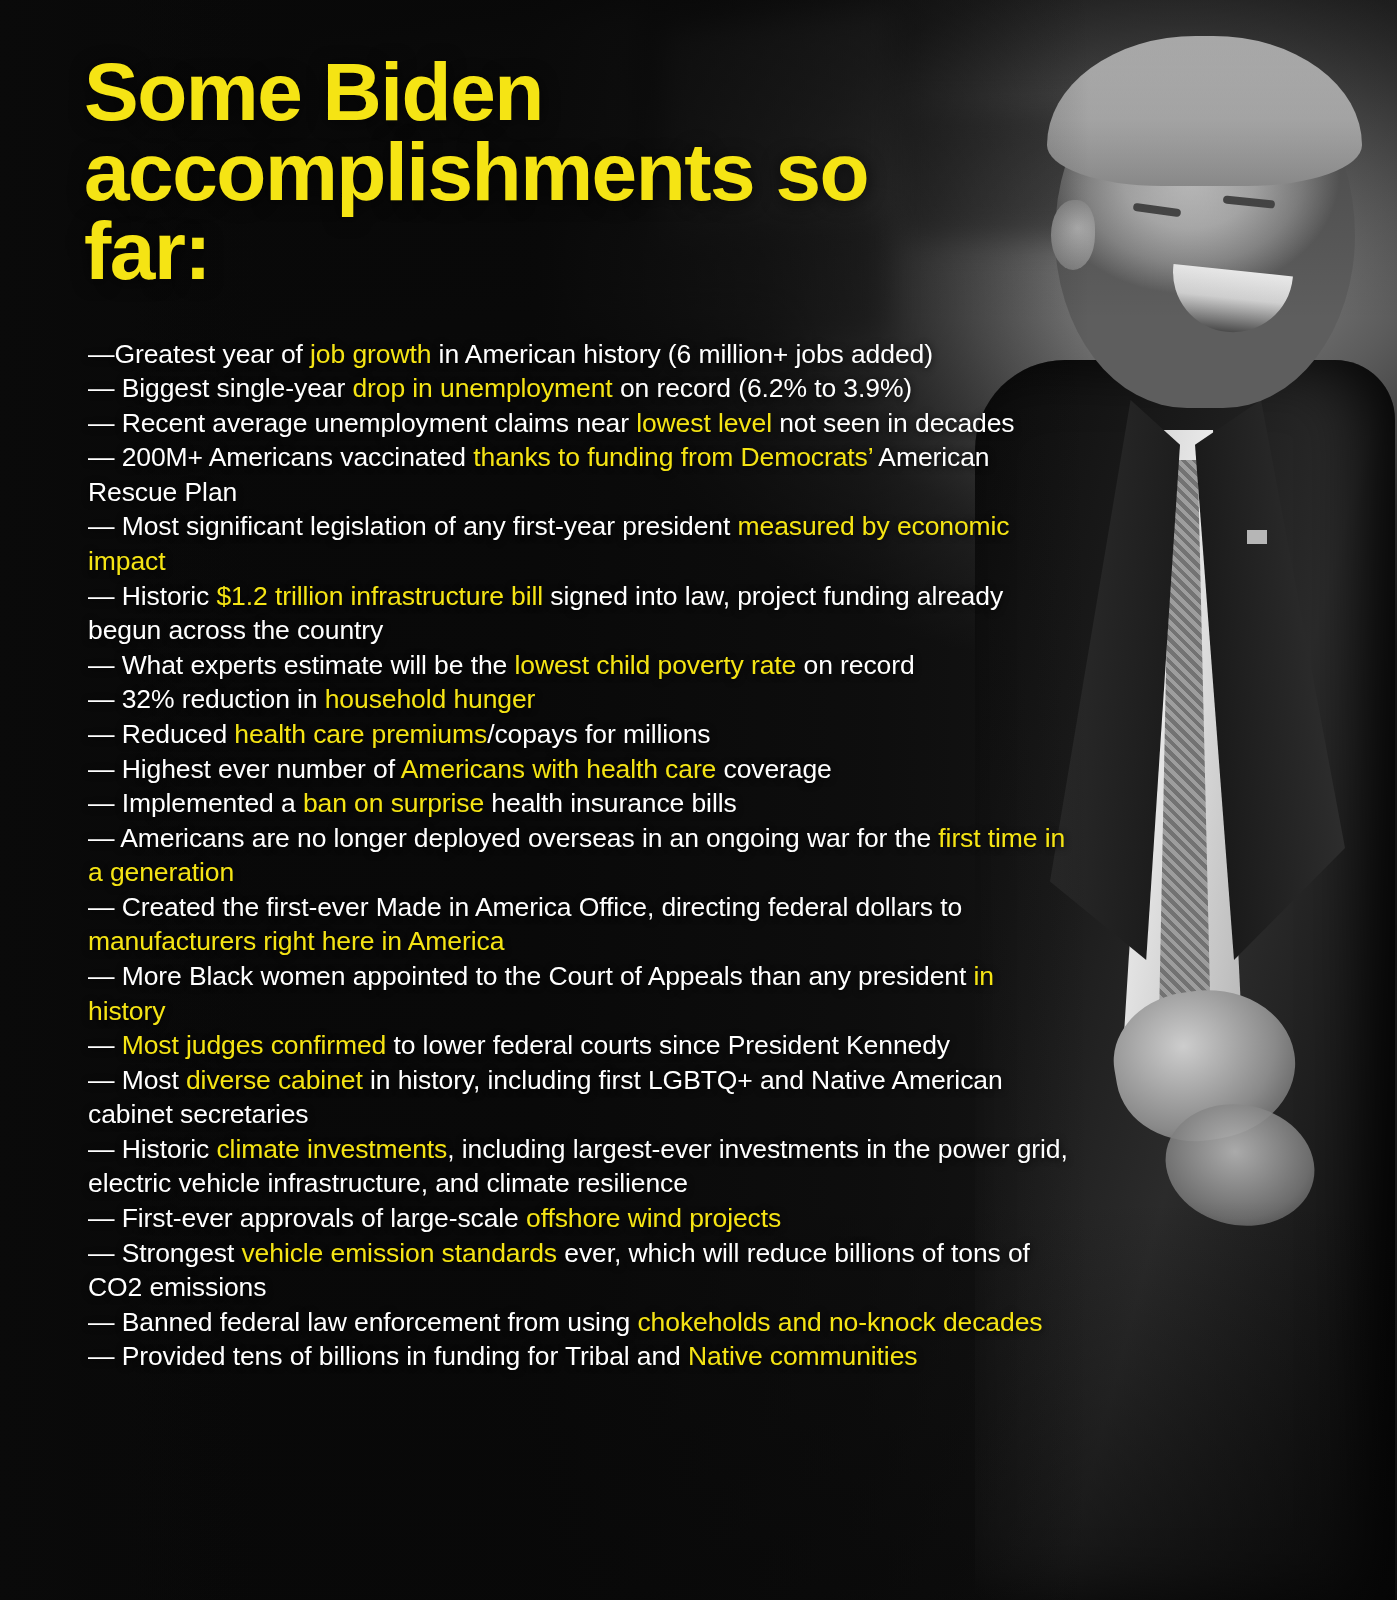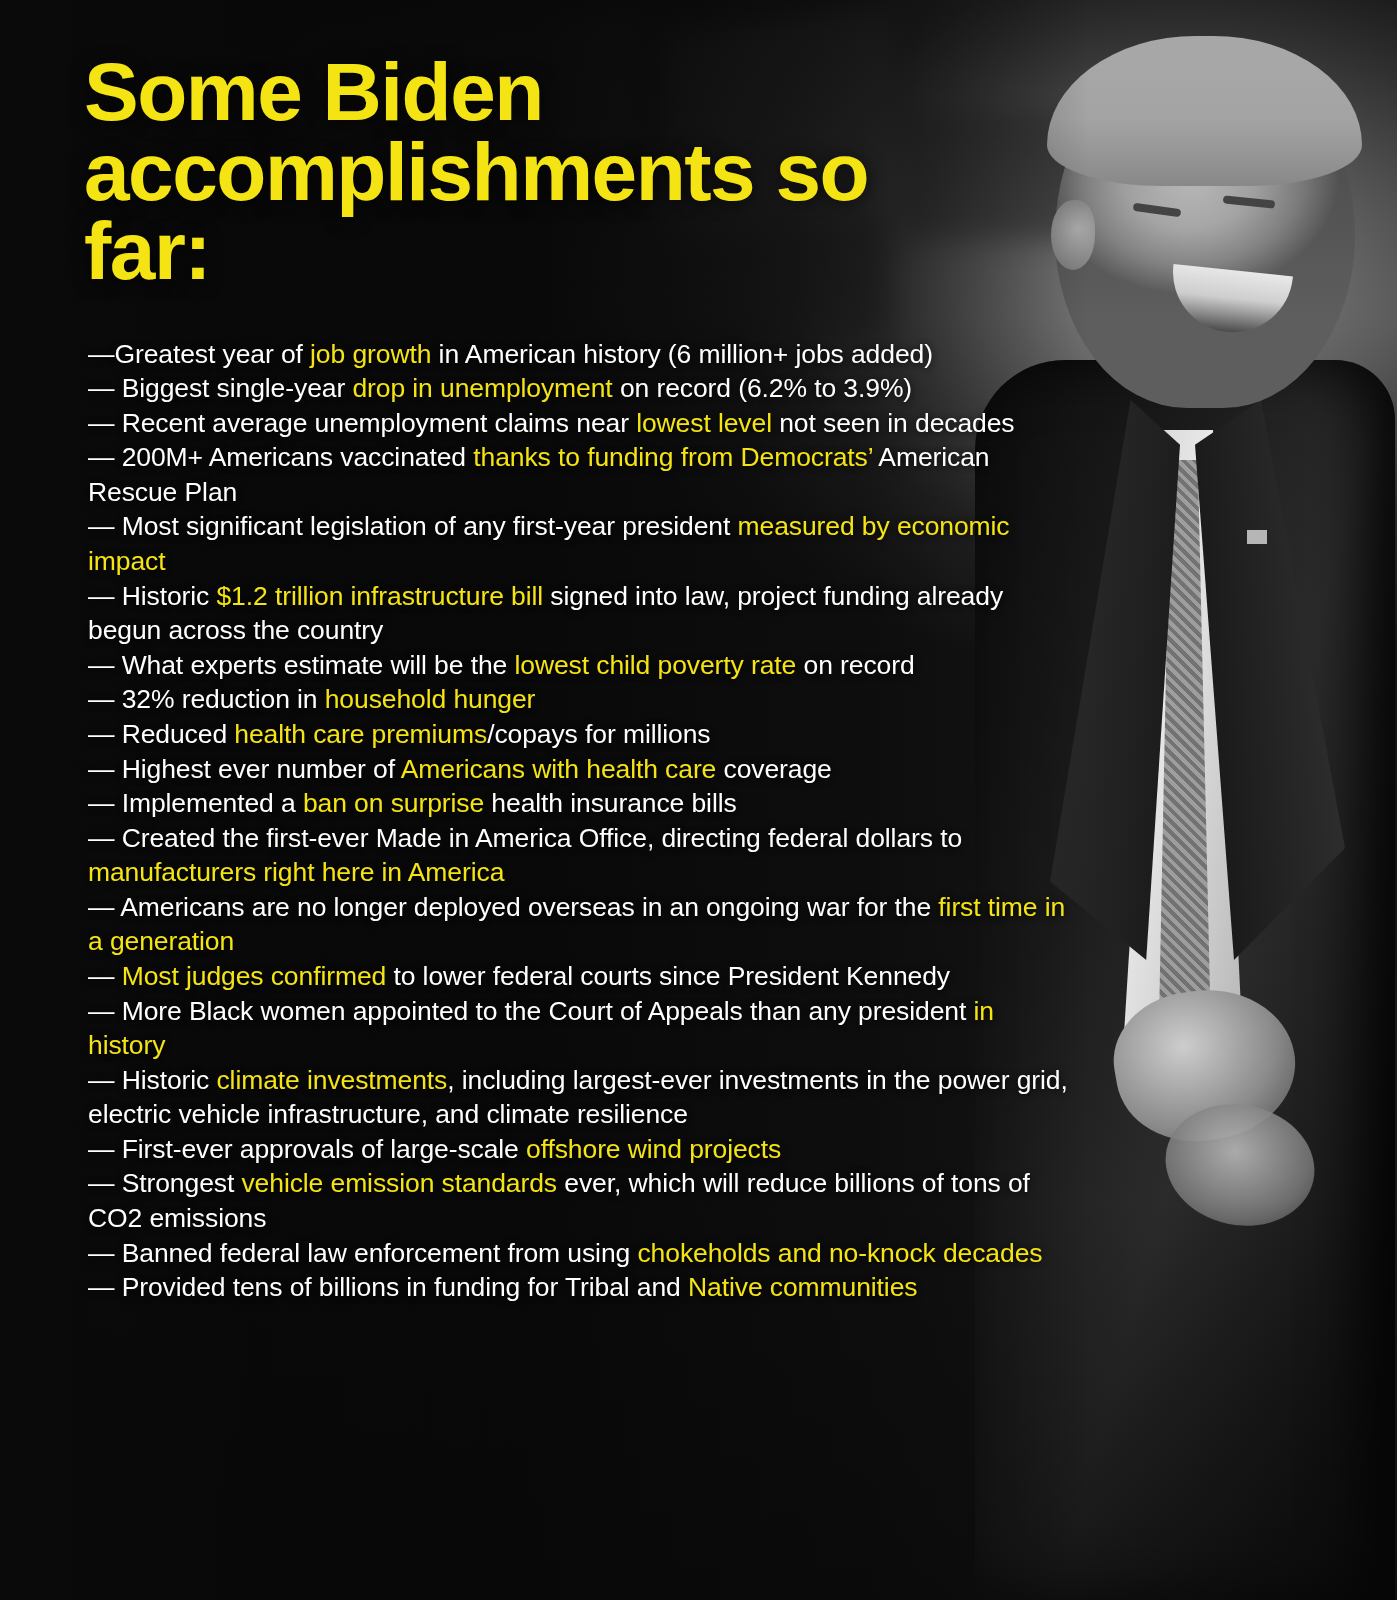--- a/index.html
+++ b/index.html
@@ -259,24 +259,25 @@
         <li><span>— Biggest single-year </span><span class="hl">drop in unemployment</span><span> on record (6.2% to 3.9%)</span></li>
         <li><span>— Recent average unemployment claims near </span><span class="hl">lowest level</span><span> not seen in decades</span></li>
         <li><span>— 200M+ Americans vaccinated </span><span class="hl">thanks to funding from Democrats’</span><span> American Rescue Plan</span></li>
         <li><span>— Most significant legislation of any first-year president </span><span class="hl">measured by economic impact</span></li>
         <li><span>— Historic </span><span class="hl">$1.2 trillion infrastructure bill</span><span> signed into law, project funding already begun across the country</span></li>
         <li><span>— What experts estimate will be the </span><span class="hl">lowest child poverty rate</span><span> on record</span></li>
         <li><span>— 32% reduction in </span><span class="hl">household hunger</span></li>
         <li><span>— Reduced </span><span class="hl">health care premiums</span><span>/copays for millions</span></li>
         <li><span>— Highest ever number of </span><span class="hl">Americans with health care</span><span> coverage</span></li>
         <li><span>— Implemented a </span><span class="hl">ban on surprise</span><span> health insurance bills</span></li>
+        <li><span>— Americans are no longer deployed overseas in an ongoing war for the </span><span class="hl">first time in a generation</span></li>
         <li><span>— Created the first-ever Made in America Office, directing federal dollars to </span><span class="hl">manufacturers right here in America</span></li>
-        <li><span>— Americans are no longer deployed overseas in an ongoing war for the </span><span class="hl">first time in a generation</span></li>
+        <li><span>— More Black women appointed to the Court of Appeals than any president </span><span class="hl">in history</span></li>
         <li><span>— </span><span class="hl">Most judges confirmed</span><span> to lower federal courts since President Kennedy</span></li>
-        <li><span>— More Black women appointed to the Court of Appeals than any president </span><span class="hl">in history</span></li>
+        <li><span>— Most </span><span class="hl">diverse cabinet</span><span> in history, including first LGBTQ+ and Native American cabinet secretaries</span></li>
         <li><span>— Historic </span><span class="hl">climate investments</span><span>, including largest-ever investments in the power grid, electric vehicle infrastructure, and climate resilience</span></li>
         <li><span>— First-ever approvals of large-scale </span><span class="hl">offshore wind projects</span></li>
         <li><span>— Strongest </span><span class="hl">vehicle emission standards</span><span> ever, which will reduce billions of tons of CO2 emissions</span></li>
         <li><span>— Banned federal law enforcement from using </span><span class="hl">chokeholds and no-knock decades</span></li>
         <li><span>— Provided tens of billions in funding for Tribal and </span><span class="hl">Native communities</span></li>
       </ul>
   </div>
 
 </div>
 

